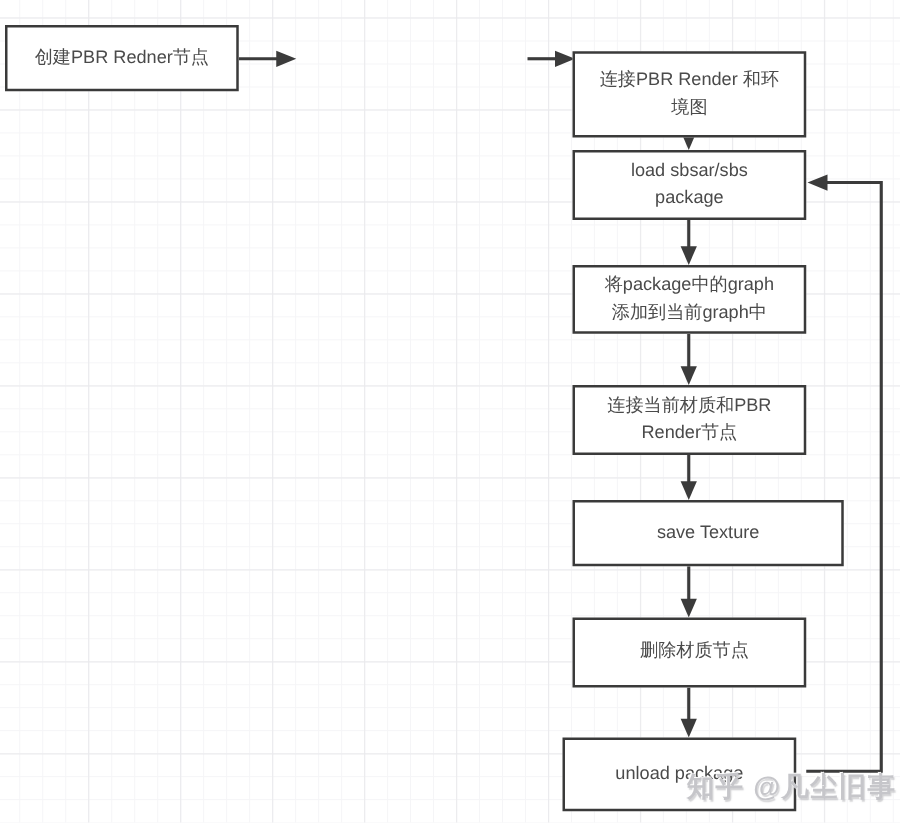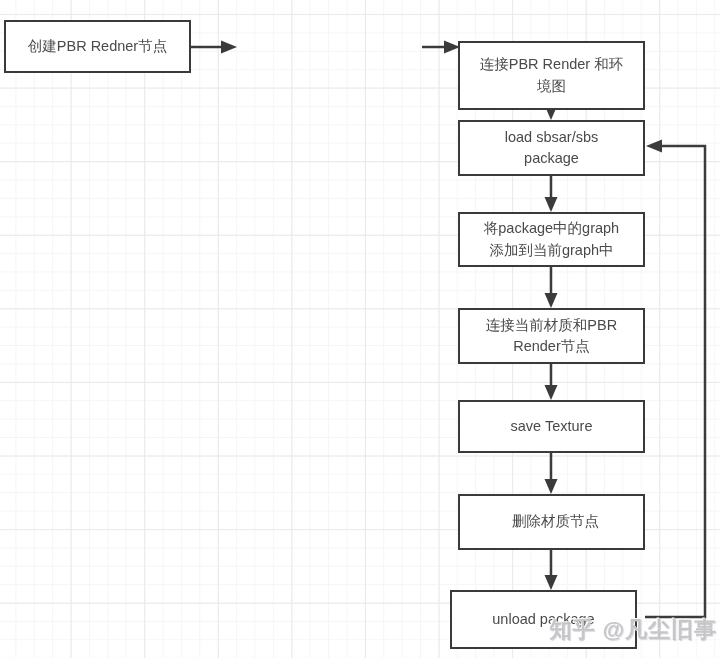--- a/index.html
+++ b/index.html
@@ -47,21 +47,21 @@
     padding: 2px 10px;
     z-index: 2;
     white-space: pre-line;
   }
   .node-0 { left: 4px;   top: 20px;  width: 187px; height: 53px; }
   .node-1 { left: 235px; top: 20px;  width: 187px; height: 53px; }
   .node-2 { left: 458px; top: 17px;  width: 187px; height: 69px; margin-top: 24px; }
   .node-3 { left: 458px; top: 120px; width: 187px; height: 56px; }
   .node-4 { left: 458px; top: 212px; width: 187px; height: 55px; }
   .node-5 { left: 458px; top: 308px; width: 187px; height: 56px; }
-  .node-6 { left: 458px; top: 400px; width: 187px; height: 53px; }
+  .node-6 { left: 458px; top: 400px; width: 217px; height: 53px; }
   .node-7 { left: 458px; top: 494px; width: 187px; height: 56px; padding-left: 18px; }
   .node-8 { left: 450px; top: 590px; width: 187px; height: 59px; }
   .watermark {
     position: absolute;
     right: 3px;
     top: 615px;
     z-index: 3;
     font-size: 22px;
     font-weight: bold;
     letter-spacing: 1px;

